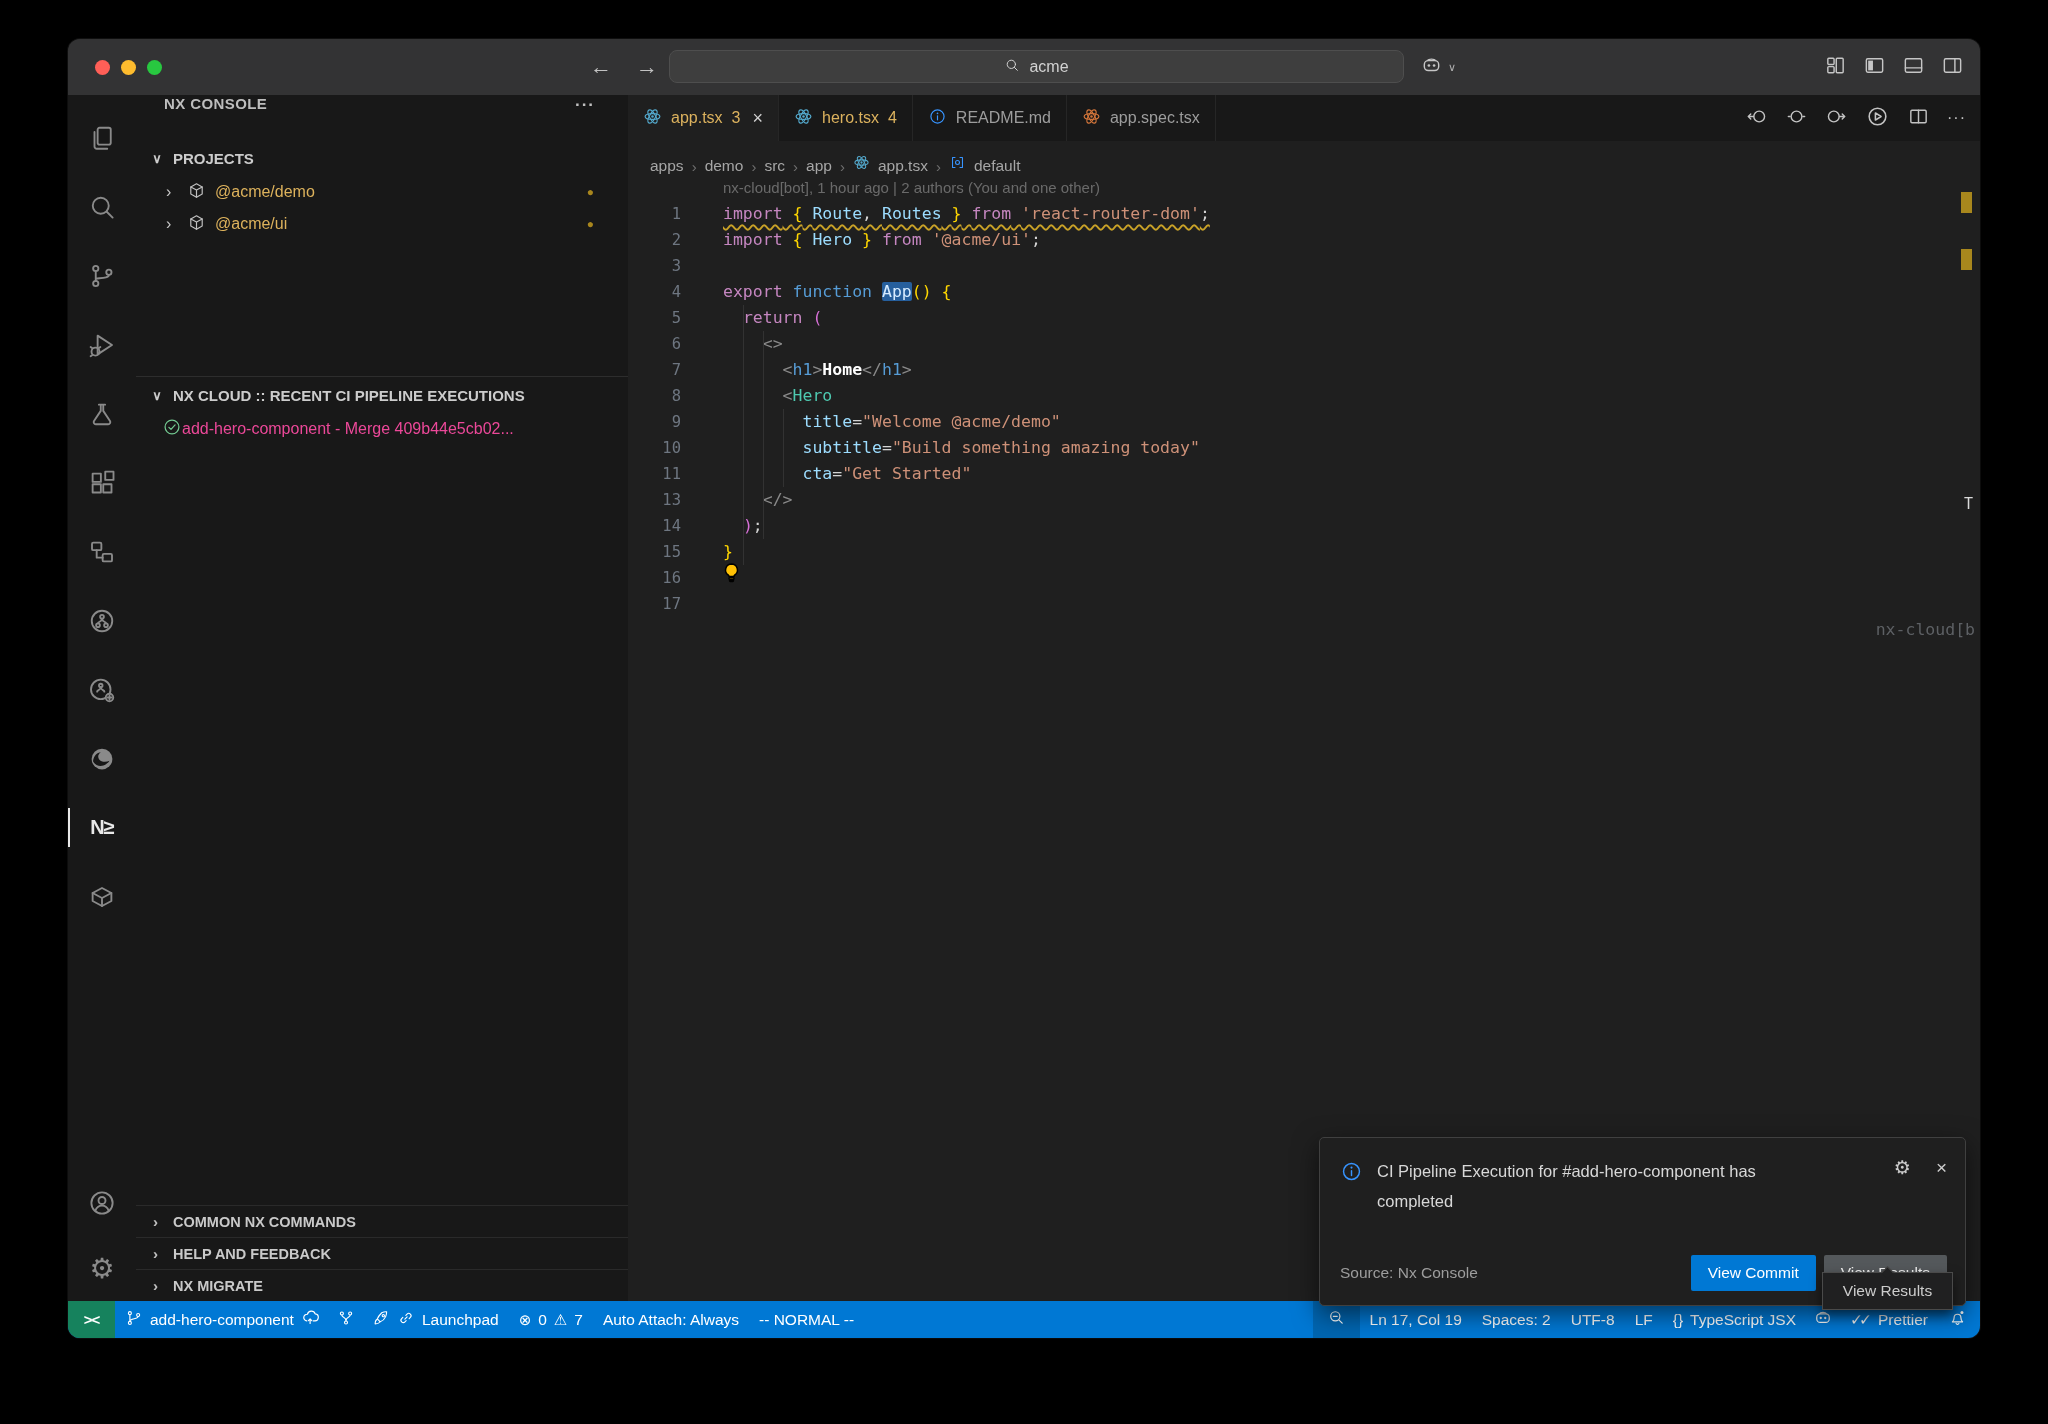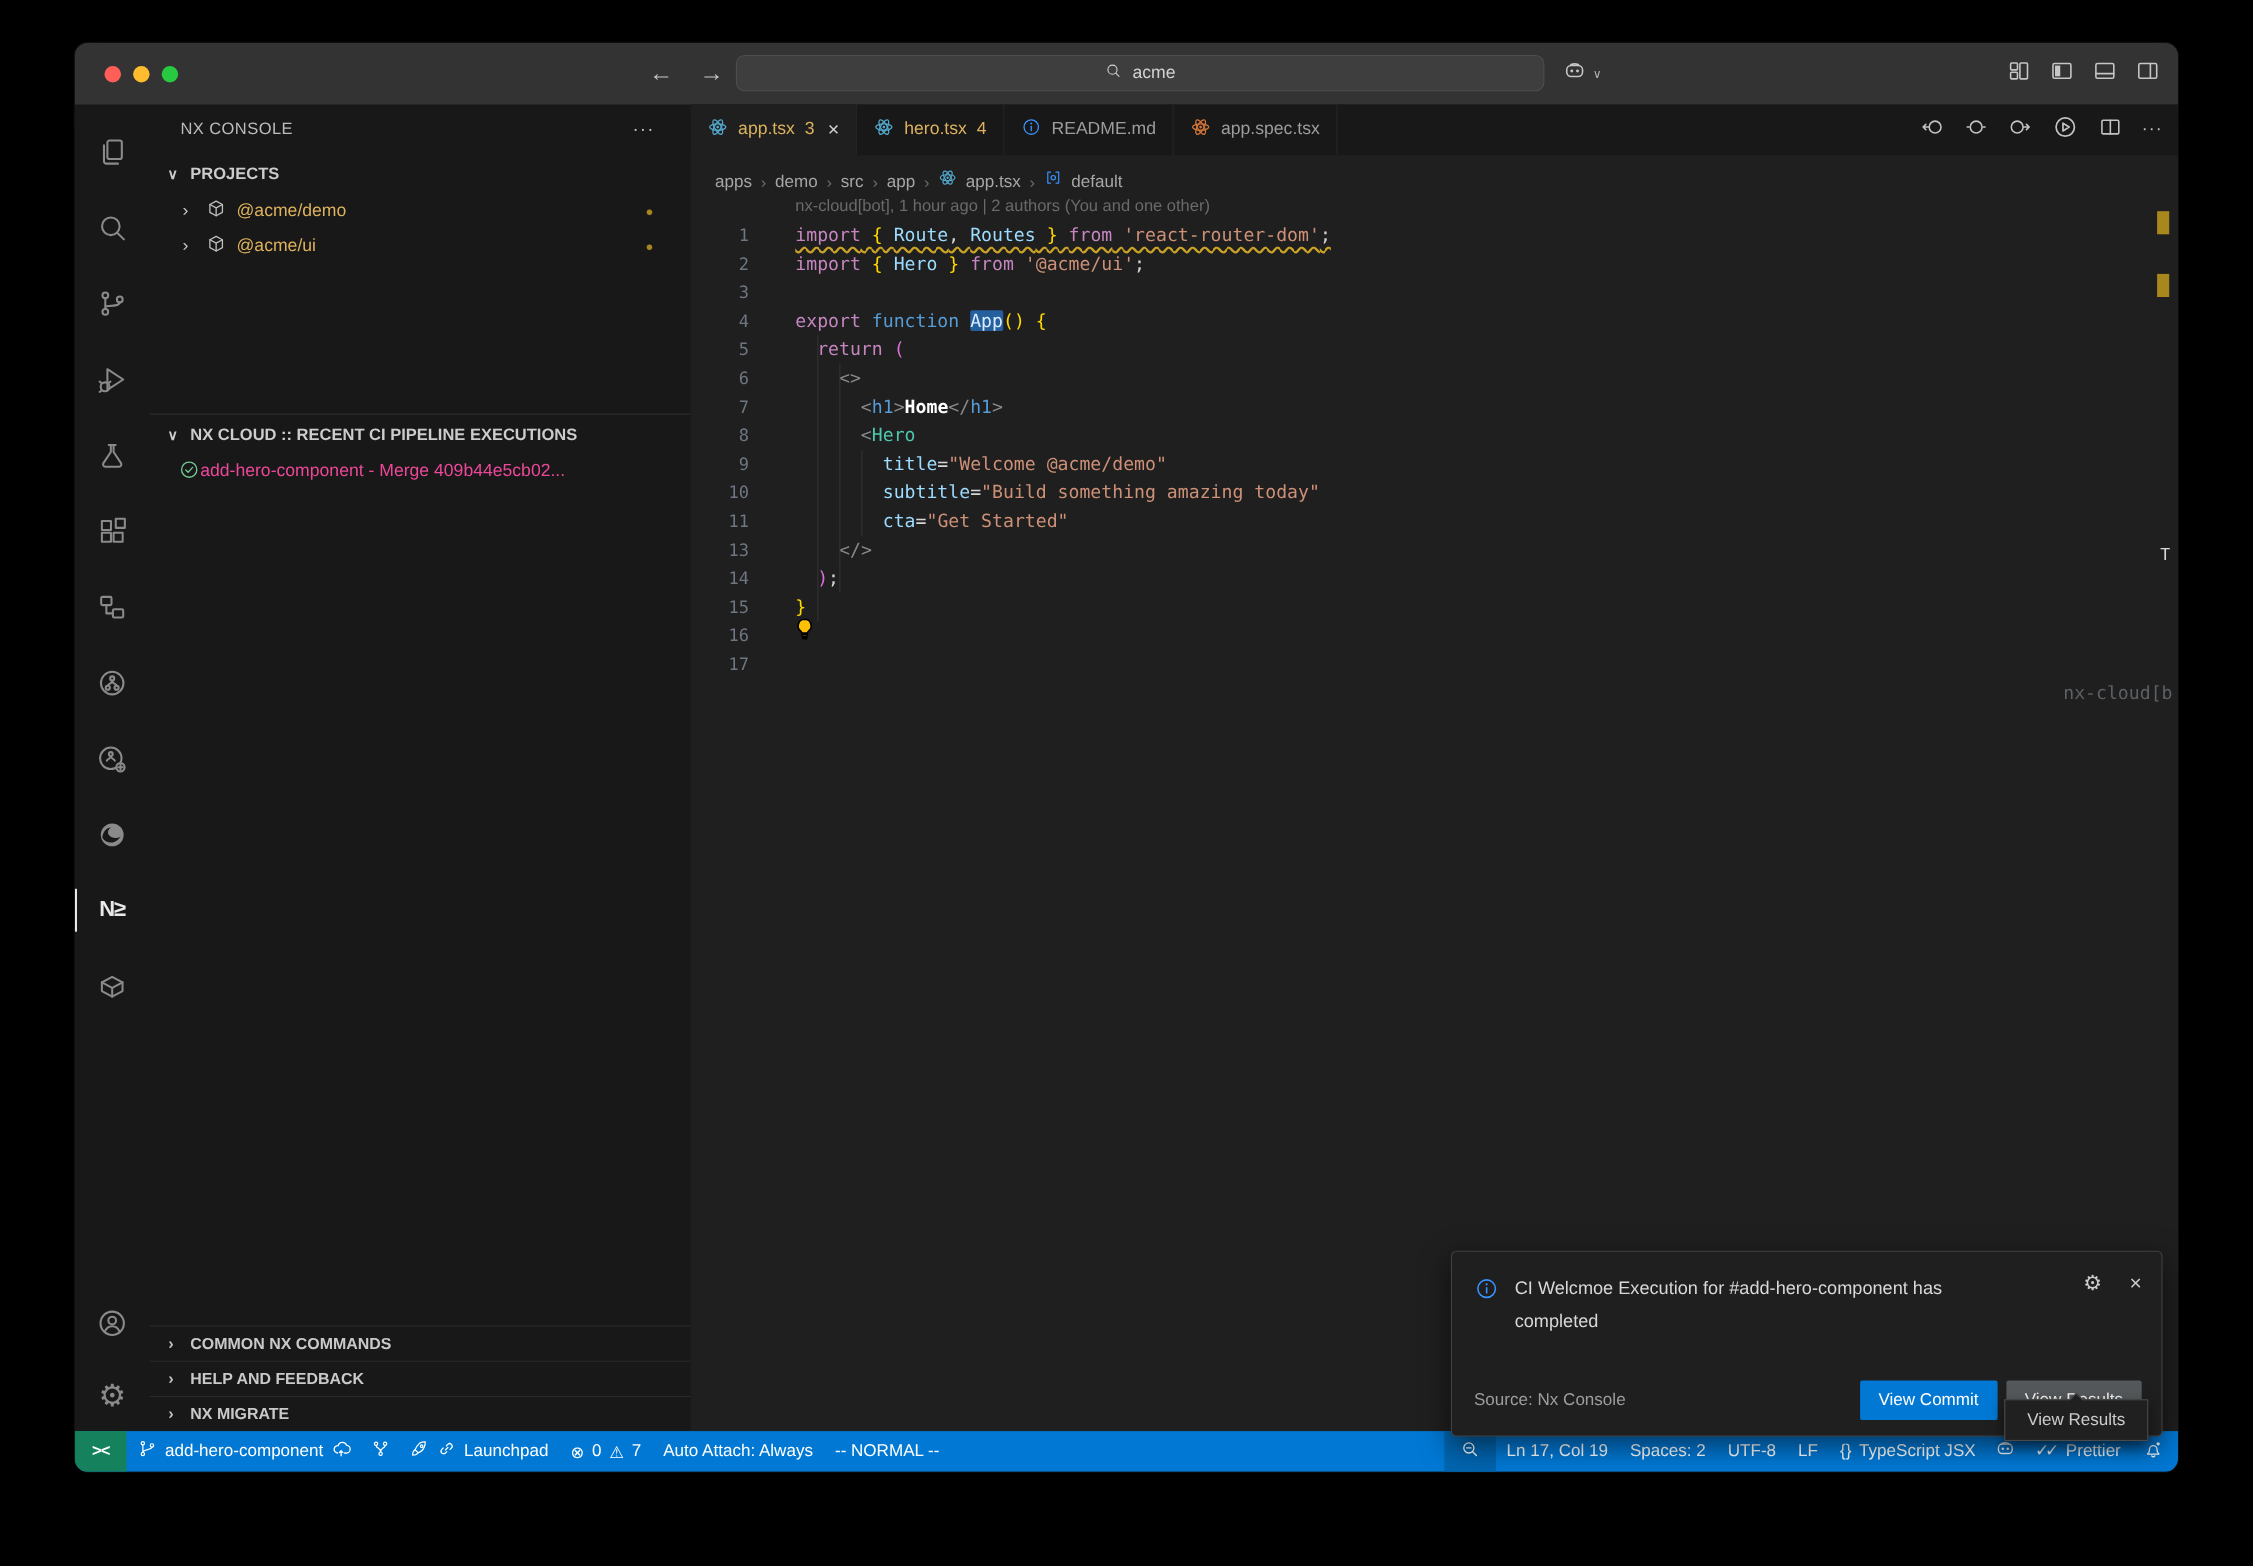--- a/index.html
+++ b/index.html
@@ -38,22 +38,22 @@
   .act.active { color:#e9e9e9; }
   .act.active::before { content:''; position:absolute; left:0; top:15px; bottom:15px;
                         width:2px; background:#e9e9e9; }
   .act-spacer { flex:1; }
   .nx-logo-txt { font-weight:bold; font-size:20px; letter-spacing:-1px; }
   .gear-glyph { font-size:28px; line-height:1; }
 
   
   .sidebar { width:492px; background:#181818; flex:0 0 auto; display:flex;
              flex-direction:column; color:#cccccc; }
-  .sb-header { height:45px; flex:0 0 auto; display:flex; align-items:center;
-               padding:0 33px 0 28px; font-size:15px; color:#bdbdbd; letter-spacing:.4px; }
+  .sb-header { height:45px; flex:0 0 auto; display:flex; align-items:flex-start;
+               padding:0 33px 0 28px; font-size:15px; color:#bdbdbd; letter-spacing:.4px;font-weight:bold; }
   .sb-ellipsis { margin-left:auto; font-size:17px; color:#c0c0c0; letter-spacing:1px; }
   .pane-projects { height:237px; flex:0 0 auto; border-bottom:1px solid #2d2d2d; }
   .sec-h { height:36px; display:flex; align-items:center; gap:9px; padding-left:14px;
            font-weight:bold; font-size:15px; color:#cccccc; }
   .sec-h .chev { width:14px; text-align:center; font-size:13px; color:#cccccc; }
   .tree-row { height:32px; display:flex; align-items:center; gap:9px; padding-left:30px;
               font-size:16px; }
   .tree-chev { font-size:16px; color:#c7c7c7; width:12px; }
   .tree-label { color:#ddb25c; }
   .tree-dot { margin-left:auto; margin-right:34px; color:#a8861d; font-size:12px; }
@@ -560,21 +560,21 @@
     </div>
   </div>
 
   <div class="notif">
     <div class="notif-top">
       <span style="color:#3794FF; padding-top:4px;"><svg width="23" height="23" viewBox="0 0 24 24" stroke-width="1.7">
             <circle cx="12" cy="12" r="8.3"></circle>
             <path d="M12 11.2v5"></path>
             <circle cx="12" cy="7.9" r="1.1" fill="currentColor" stroke="none"></circle>
           </svg></span>
-      <div class="notif-msg">CI Welcmoe Execution for #add-hero-component has completed</div>
+      <div class="notif-msg">CI Pipeline Execution for #add-hero-component has completed</div>
       <div class="notif-ctl">
         <span class="notif-gear">⚙</span>
         <span class="notif-x">×</span>
       </div>
     </div>
     <div class="notif-bottom">
       <span class="notif-src">Source: Nx Console</span>
       <div class="btn btn-primary">View Commit</div>
       <div class="btn btn-secondary">View Results</div>
     </div>

